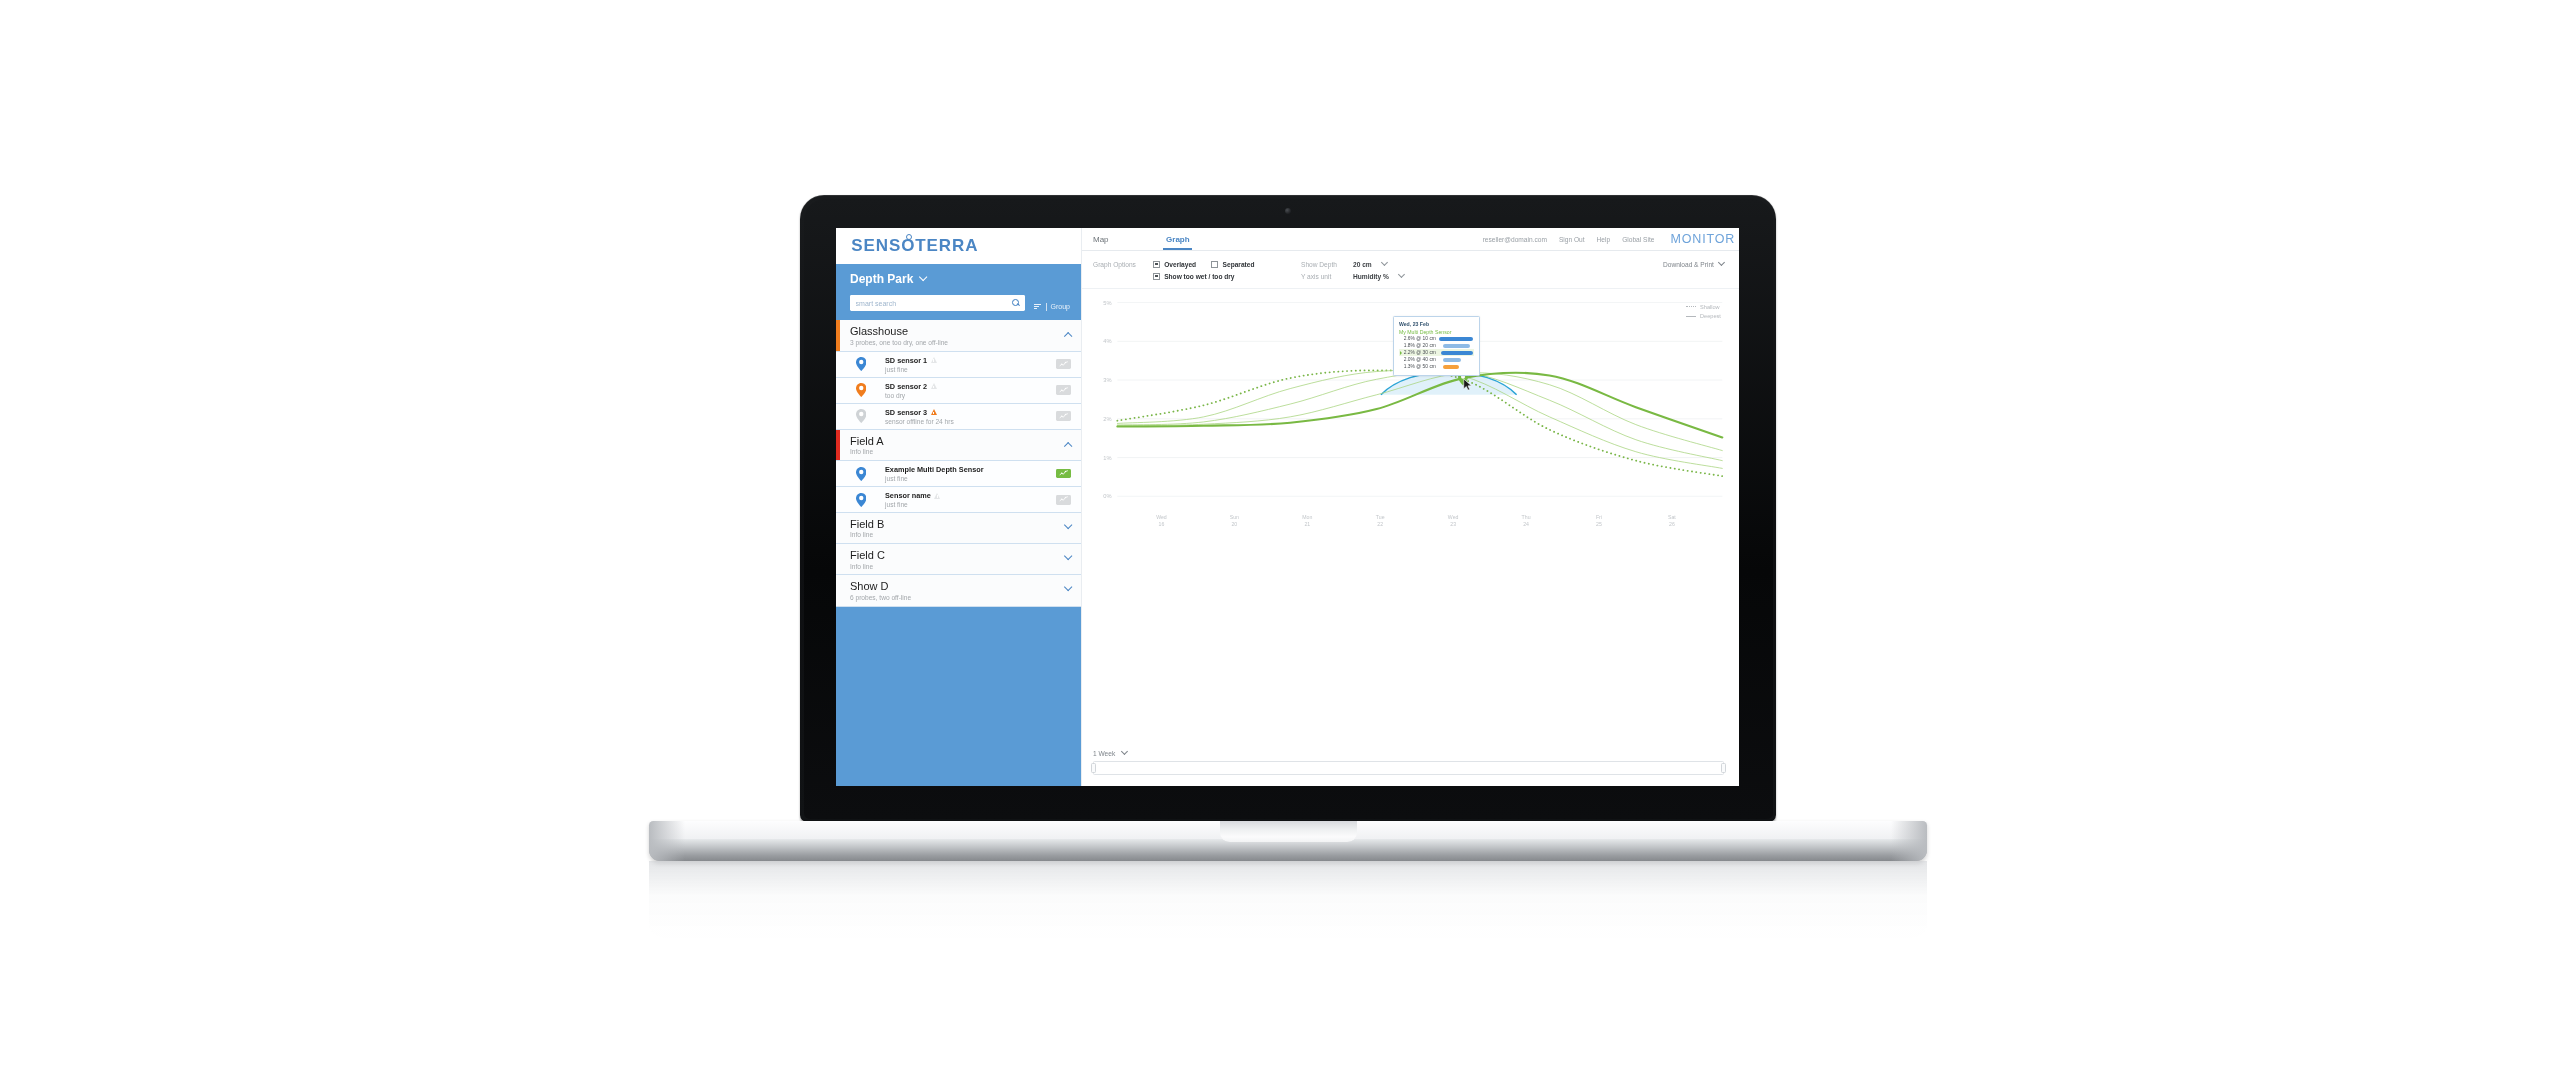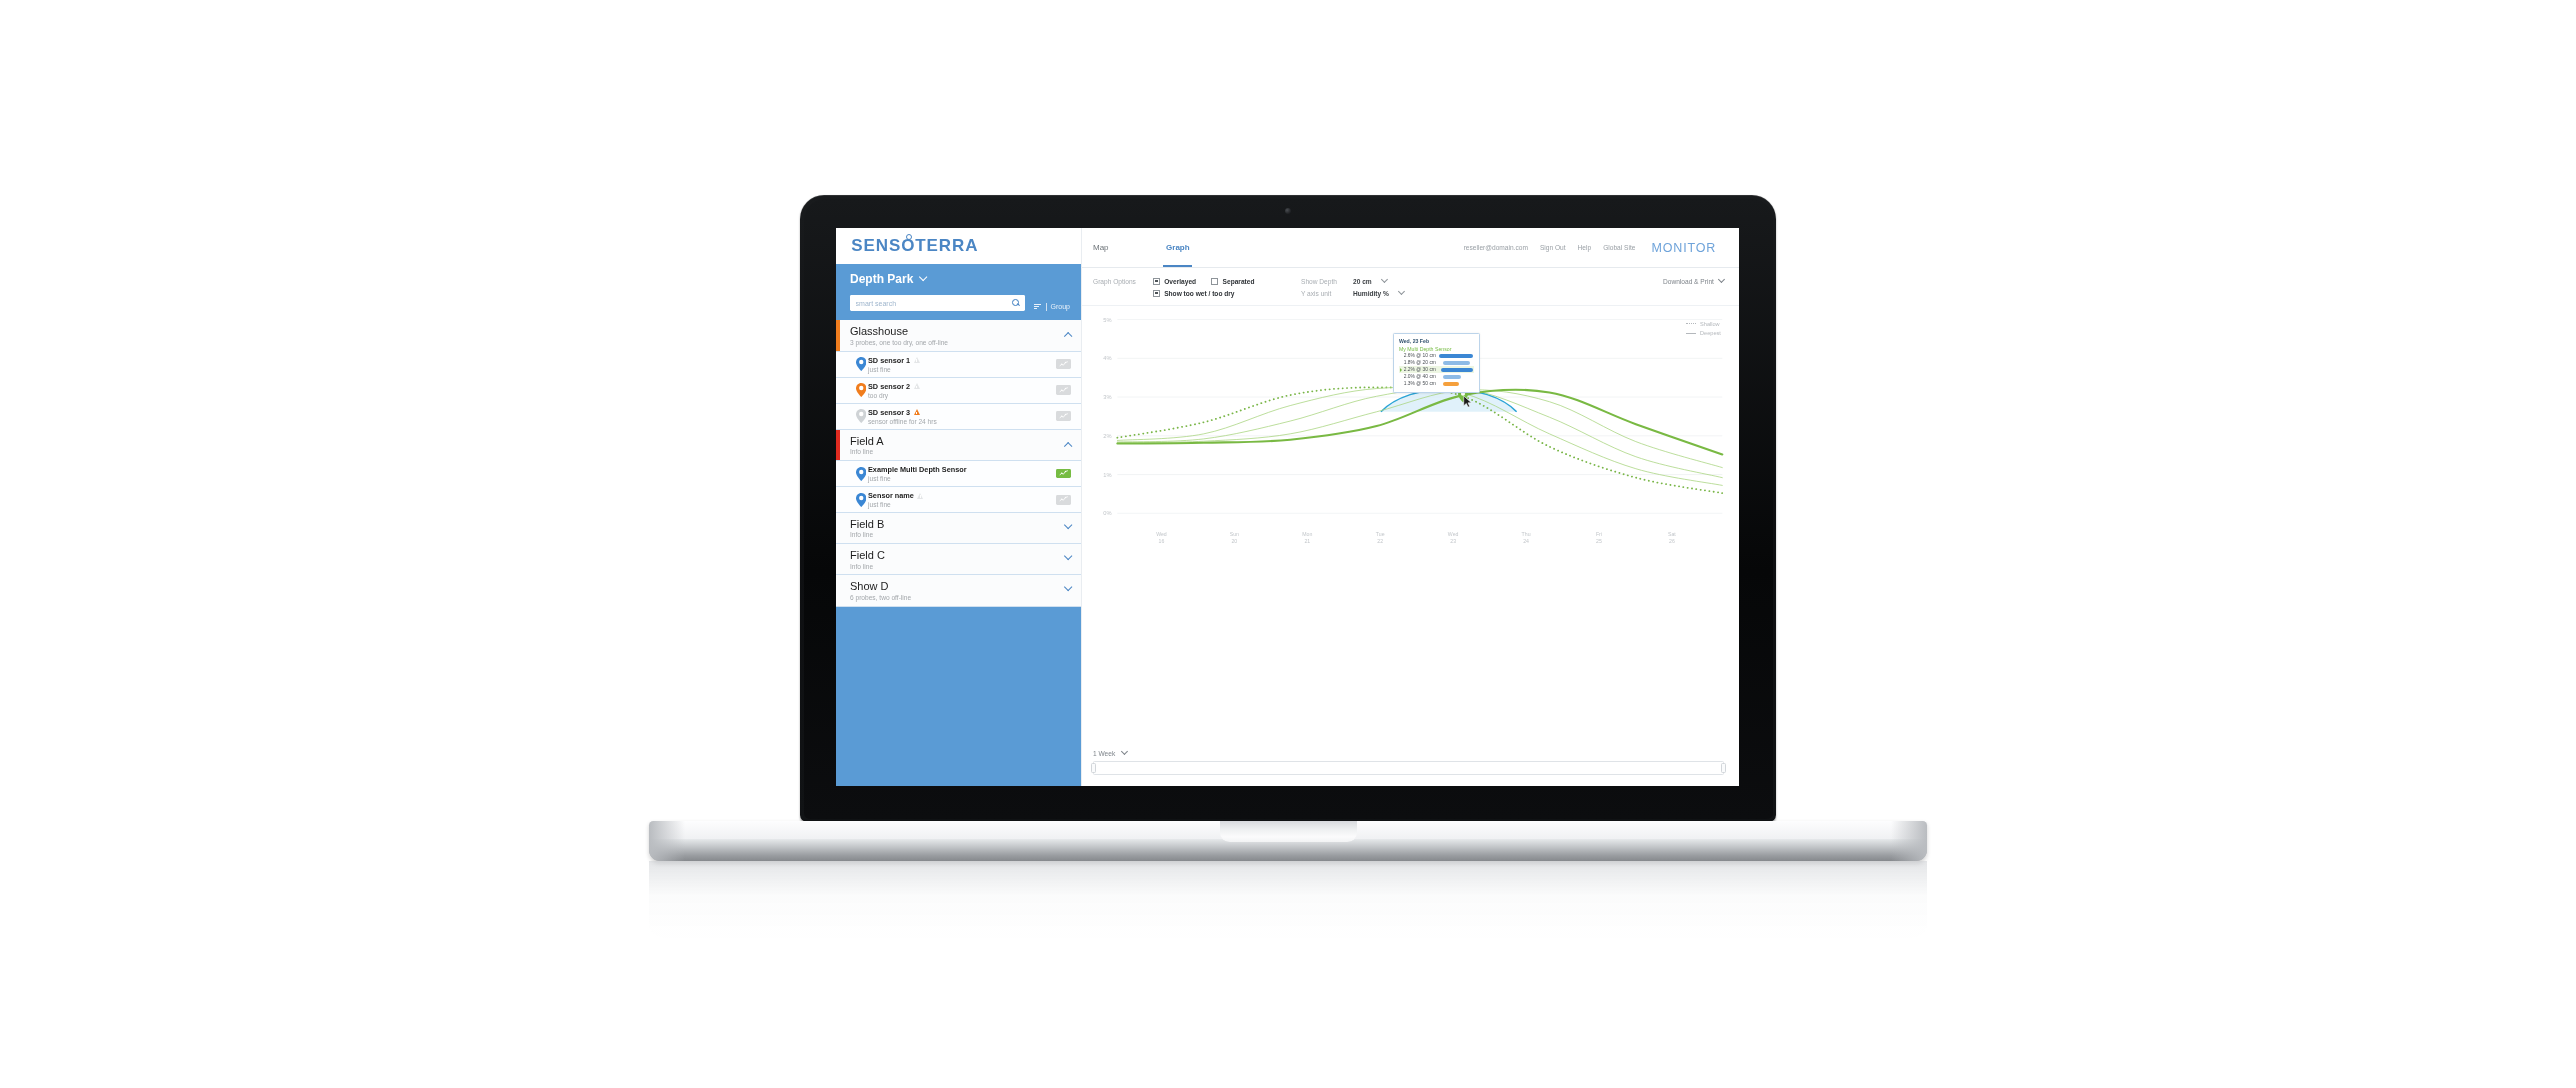--- a/index.html
+++ b/index.html
@@ -110,21 +110,21 @@
     position: relative; background: #fbfcfd; border-bottom: 0.7px solid #cfe0f0;
     padding: 4.9px 9.8px 4.9px 14px; display: flex; align-items: flex-start; justify-content: space-between; cursor: pointer;
   }
   .group-row .accent { position: absolute; left: 0; top: 0; bottom: 0; width: 3.5px; }
   .group-name { font-size: 11px; font-weight: normal; color: #1d1d1d; }
   .group-info { font-size: 6.6px; color: #a3a7ab; margin-top: 1.4px; }
   .group-chev { color: #4b86c4; margin-top: 2.1px; }
 
   .sensor-row {
     background: #fdfeff; border-bottom: 0.7px solid #cfe0f0;
-    padding: 4.2px 9.8px 4.2px 19.5px; display: flex; align-items: center; gap: 2px; cursor: pointer;
+    padding: 4.2px 9.8px 4.2px 19.5px; display: flex; align-items: center; gap: 19px; cursor: pointer;
   }
   .pin { width: 10.5px; height: 14px; flex: 0 0 10.5px; position: relative; }
   .pin svg { display: block; }
   .sensor-main { flex: 1; min-width: 0; }
   .sensor-name { font-size: 7.3px; font-weight: bold; color: #1d1d1d; display: flex; align-items: center; gap: 3.5px; }
   .sensor-status { font-size: 6.6px; color: #a3a7ab; margin-top: 0.7px; }
   .warn-icon { display: inline-block; width: 0; height: 0; border-left: 3.5px solid transparent; border-right: 3.5px solid transparent; border-bottom: 6.3px solid #e4e6e8; position: relative; }
   .warn-icon.alert { border-bottom-color: #f07d1e; }
   .warn-icon::after { content: ""; position: absolute; left: -0.6px; top: 2.1px; width: 1.1px; height: 2.8px; background: #fff; }
   .chart-badge {
@@ -132,21 +132,21 @@
     display: flex; align-items: center; justify-content: center; flex: 0 0 15.3px;
   }
   .chart-badge.active { background: #76bc43; }
   .chart-badge svg { display: block; }
 
   .sidebar-fill { flex: 1; background: #5a9bd5; }
 
   
   .main { flex: 1; display: flex; flex-direction: column; background: #fff; border-left: 0.7px solid #e9edf1; }
 
-  .topnav { height: 40px; display: flex; align-items: center; padding: 0 23px 0 11px; border-bottom: 0.7px solid #e6eaee; position: relative; }
+  .topnav { height: 23px; display: flex; align-items: center; padding: 0 4px 0 11px; border-bottom: 0.7px solid #e6eaee; position: relative; }
   .tabs { display: flex; gap: 19.5px; align-self: stretch; align-items: center; }
   .tab { font-size: 8px; color: #6d7378; cursor: pointer; align-self: stretch; display: flex; align-items: center; position: relative; }
   .tab.active { color: #4b86c4; font-weight: bold; margin-left: 38px; }
   .tab.active::after { content: ""; position: absolute; left: -2.8px; right: -2.8px; bottom: 0; height: 1.7px; background: #4b86c4; }
   .nav-right { margin-left: auto; display: flex; align-items: center; gap: 12px; }
   .nav-link { font-size: 6.6px; color: #9aa0a6; cursor: pointer; }
   .monitor-logo { font-size: 12.5px; letter-spacing: 0.8px; color: #6ea3da; margin-left: 4.2px; }
 
   .options { padding: 7px 15.3px 5.6px 11px; border-bottom: 0.7px solid #eef1f4; }
   .opt-row { display: flex; align-items: center; gap: 0; font-size: 6.6px; color: #6d7378; min-height: 12px; }

